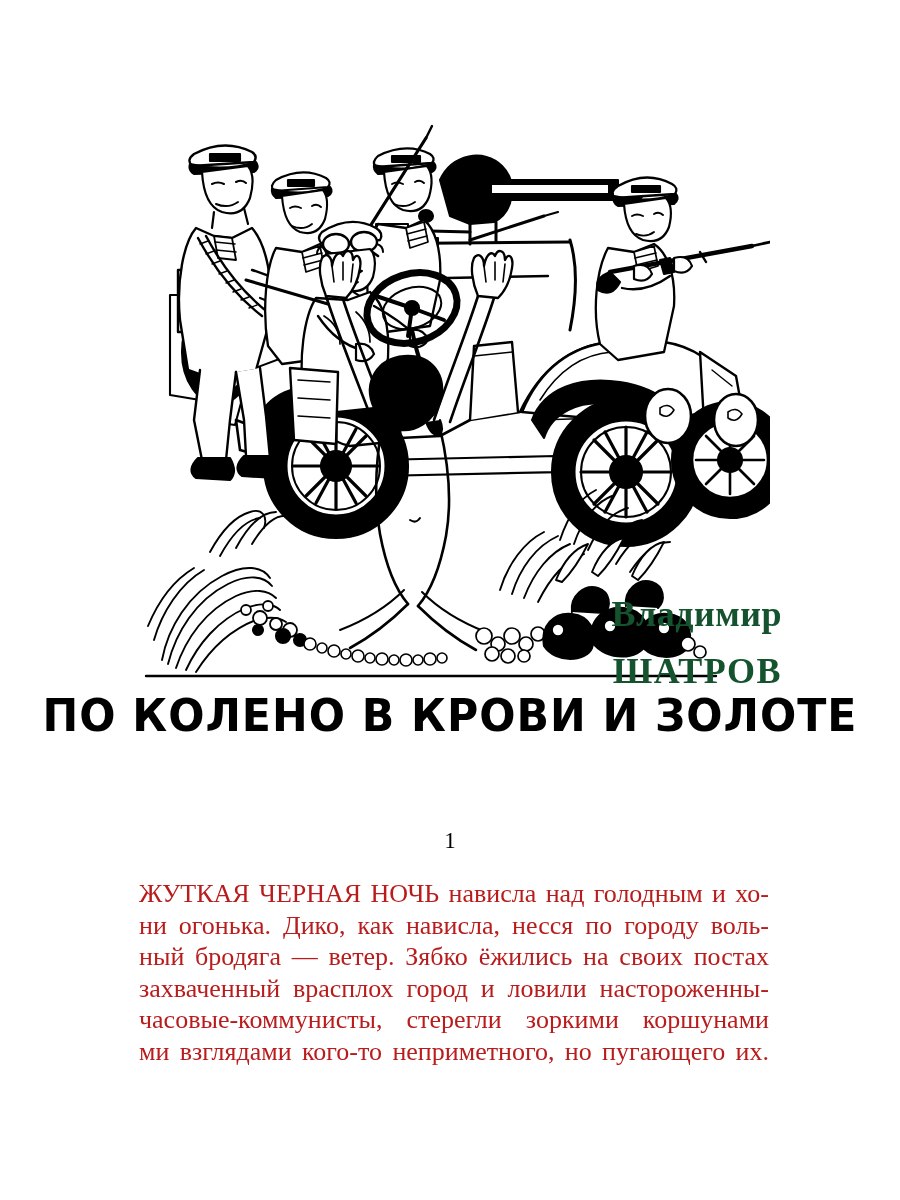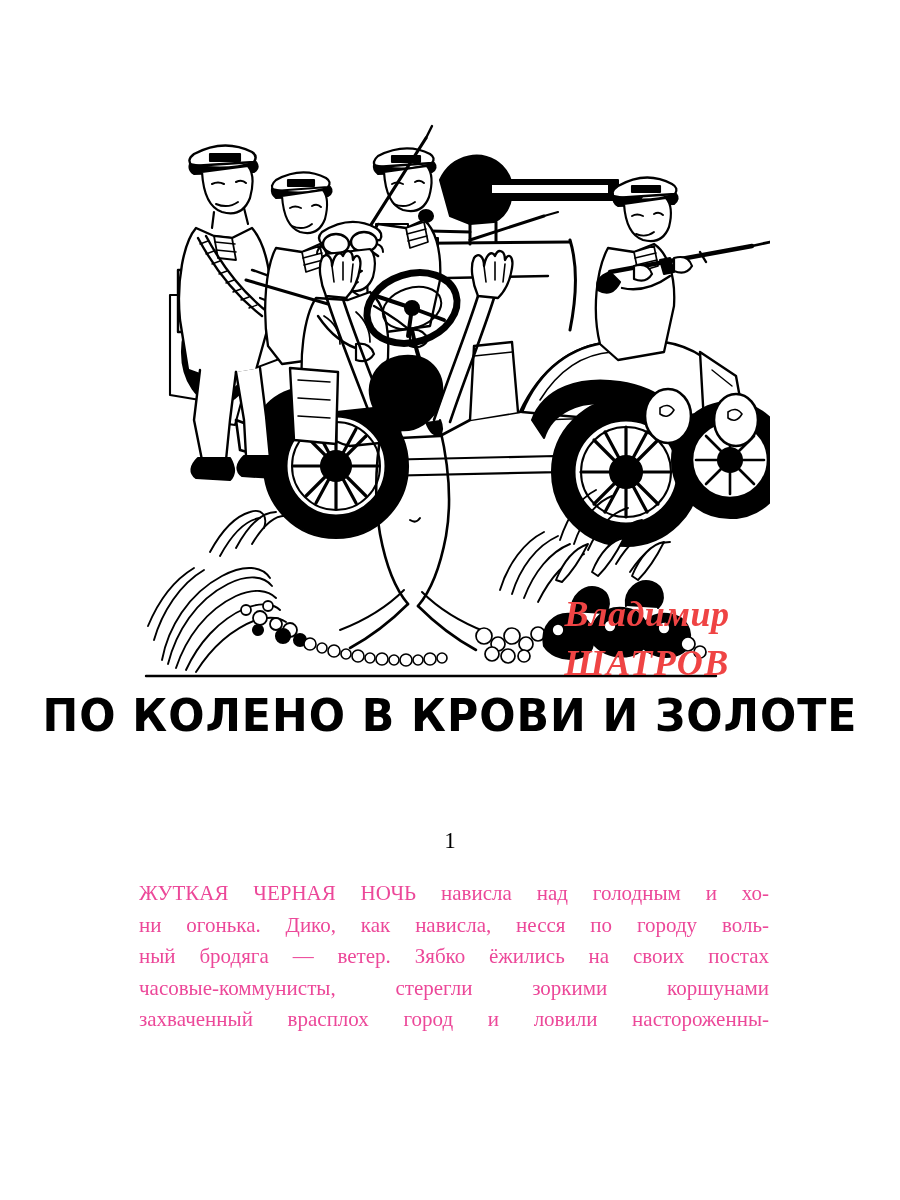--- a/index.html
+++ b/index.html
@@ -45,29 +45,29 @@
     top: 596px;
     width: 270px;
     text-align: center;
     line-height: 1.02;
   }
   .author-first,
   .author-last {
     display: block;
     font-family: "Liberation Serif", "DejaVu Serif", serif;
     font-weight: bold;
-    font-style: italic;
     font-size: 36px;
     letter-spacing: 0.5px;
-    color: #ef4444;
+    color: #14532d;
     white-space: nowrap;
+    text-align: right;
   }
   .author-last {
     letter-spacing: 1.5px;
-    margin-top: 12px;
+    margin-top: 20px;
   }
 
   
   .book-title {
     position: absolute;
     left: 0;
     top: 694px;
     width: 900px;
     text-align: center;
     font-family: "DejaVu Sans", "Liberation Sans", sans-serif;
@@ -93,25 +93,25 @@
     color: #000;
   }
 
   
   .body-text {
     position: absolute;
     left: 139px;
     top: 878px;
     width: 630px;
     font-family: "Liberation Serif", "DejaVu Serif", serif;
-    font-size: 21px;
+    font-size: 26px;
     line-height: 31.6px;
     text-align: justify;
     text-align-last: justify;
-    color: #ec4899;
+    color: #b91c1c;
   }
   .body-text .line {
     display: block;
     text-align: justify;
     text-align-last: justify;
     white-space: nowrap;
   }
   .body-text .line.last {
     text-align-last: justify;
   }
@@ -495,17 +495,18 @@
   </div>
 
   <div class="book-title">ПО КОЛЕНО В КРОВИ И ЗОЛОТЕ</div>
 
   <div class="chapter-number">1</div>
 
   <div class="body-text">
     <span class="line">ЖУТКАЯ ЧЕРНАЯ НОЧЬ нависла над голодным и хо-</span>
     <span class="line">ни огонька. Дико, как нависла, несся по городу воль-</span>
     <span class="line">ный бродяга — ветер. Зябко ёжились на своих постах</span>
+    <span class="line">захваченный врасплох город и ловили настороженны-</span>
     <span class="line">часовые-коммунисты, стерегли зоркими коршунами</span>
-    <span class="line">захваченный врасплох город и ловили настороженны-</span>
+    <span class="line last">ми взглядами кого-то неприметного, но пугающего их.</span>
   </div>
 
 </div>
 
 </body></html>

